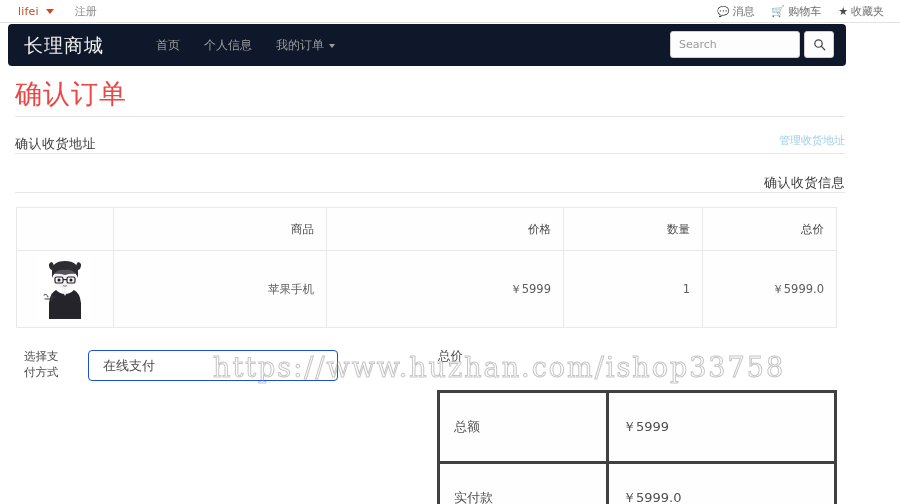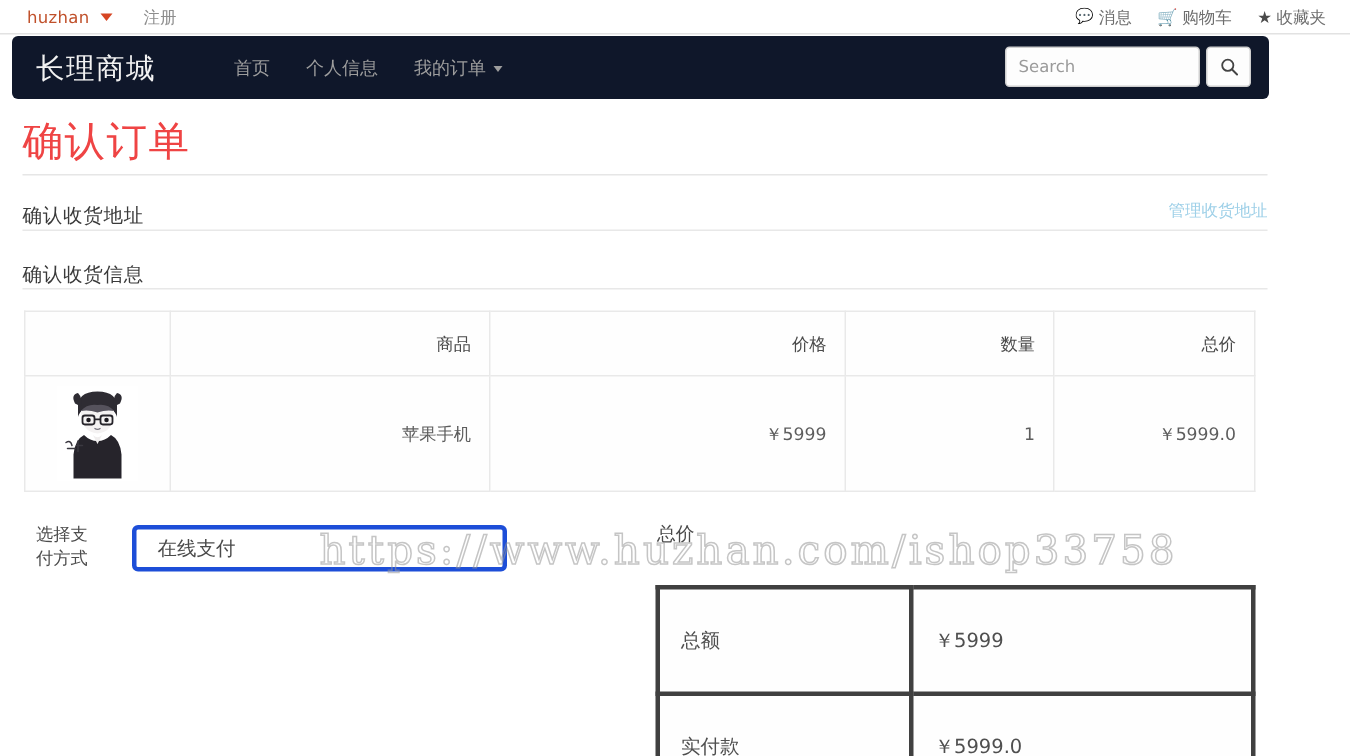--- a/index.html
+++ b/index.html
@@ -234,21 +234,21 @@
     font-size: 11.5px;
     color: #4d4d4d;
     line-height: 16px;
   }
   .pay-select {
     position: absolute;
     left: 88px; top: 350px;
     width: 250px;
     height: 31px;
     background: #ffffff;
-    border: 3px solid #1d4ed8;
+    border: 1px solid #1d4ed8;
     border-radius: 4px;
     box-sizing: border-box;
     font-size: 13px;
     color: #4a4a4a;
     display: flex;
     align-items: center;
     padding-left: 14px;
   }
 
   .total-label {
@@ -291,21 +291,21 @@
     white-space: nowrap;
     pointer-events: none;
     user-select: none;
   }
 </style>
 </head>
 <body>
 
 <div class="topbar">
   <div class="topbar-left">
-    <span class="user-name">huzhan</span>
+    <span class="user-name">lifei</span>
     <span class="caret-down"></span>
     <span class="register-link">注册</span>
   </div>
   <div class="topbar-right">
     <span class="tb-item">
       <span class="ico-msg">💬</span>
       <span>消息</span>
     </span>
     <span class="tb-item">
       <span class="ico-cart">🛒</span>
@@ -345,21 +345,21 @@
 
 <h1 class="page-title">确认订单</h1>
 <div class="rule-1"></div>
 
 <div class="section" style="top:133px; height:24px;">
   <span class="section-label">确认收货地址</span>
   <a class="manage-addr" href="#">管理收货地址</a>
   <div class="section-rule" style="top:20px;"></div>
 </div>
 
-<div class="section" style="top:172px; height:24px;">
+<div class="section" style="top:172px; height:24px;text-align:right;">
   <span class="section-label">确认收货信息</span>
   <div class="section-rule" style="top:20px;"></div>
 </div>
 
 <table class="prod-table">
   <thead>
     <tr>
       <th class="col-thumb"></th>
       <th class="col-name">商品</th>
       <th class="col-price">价格</th>

